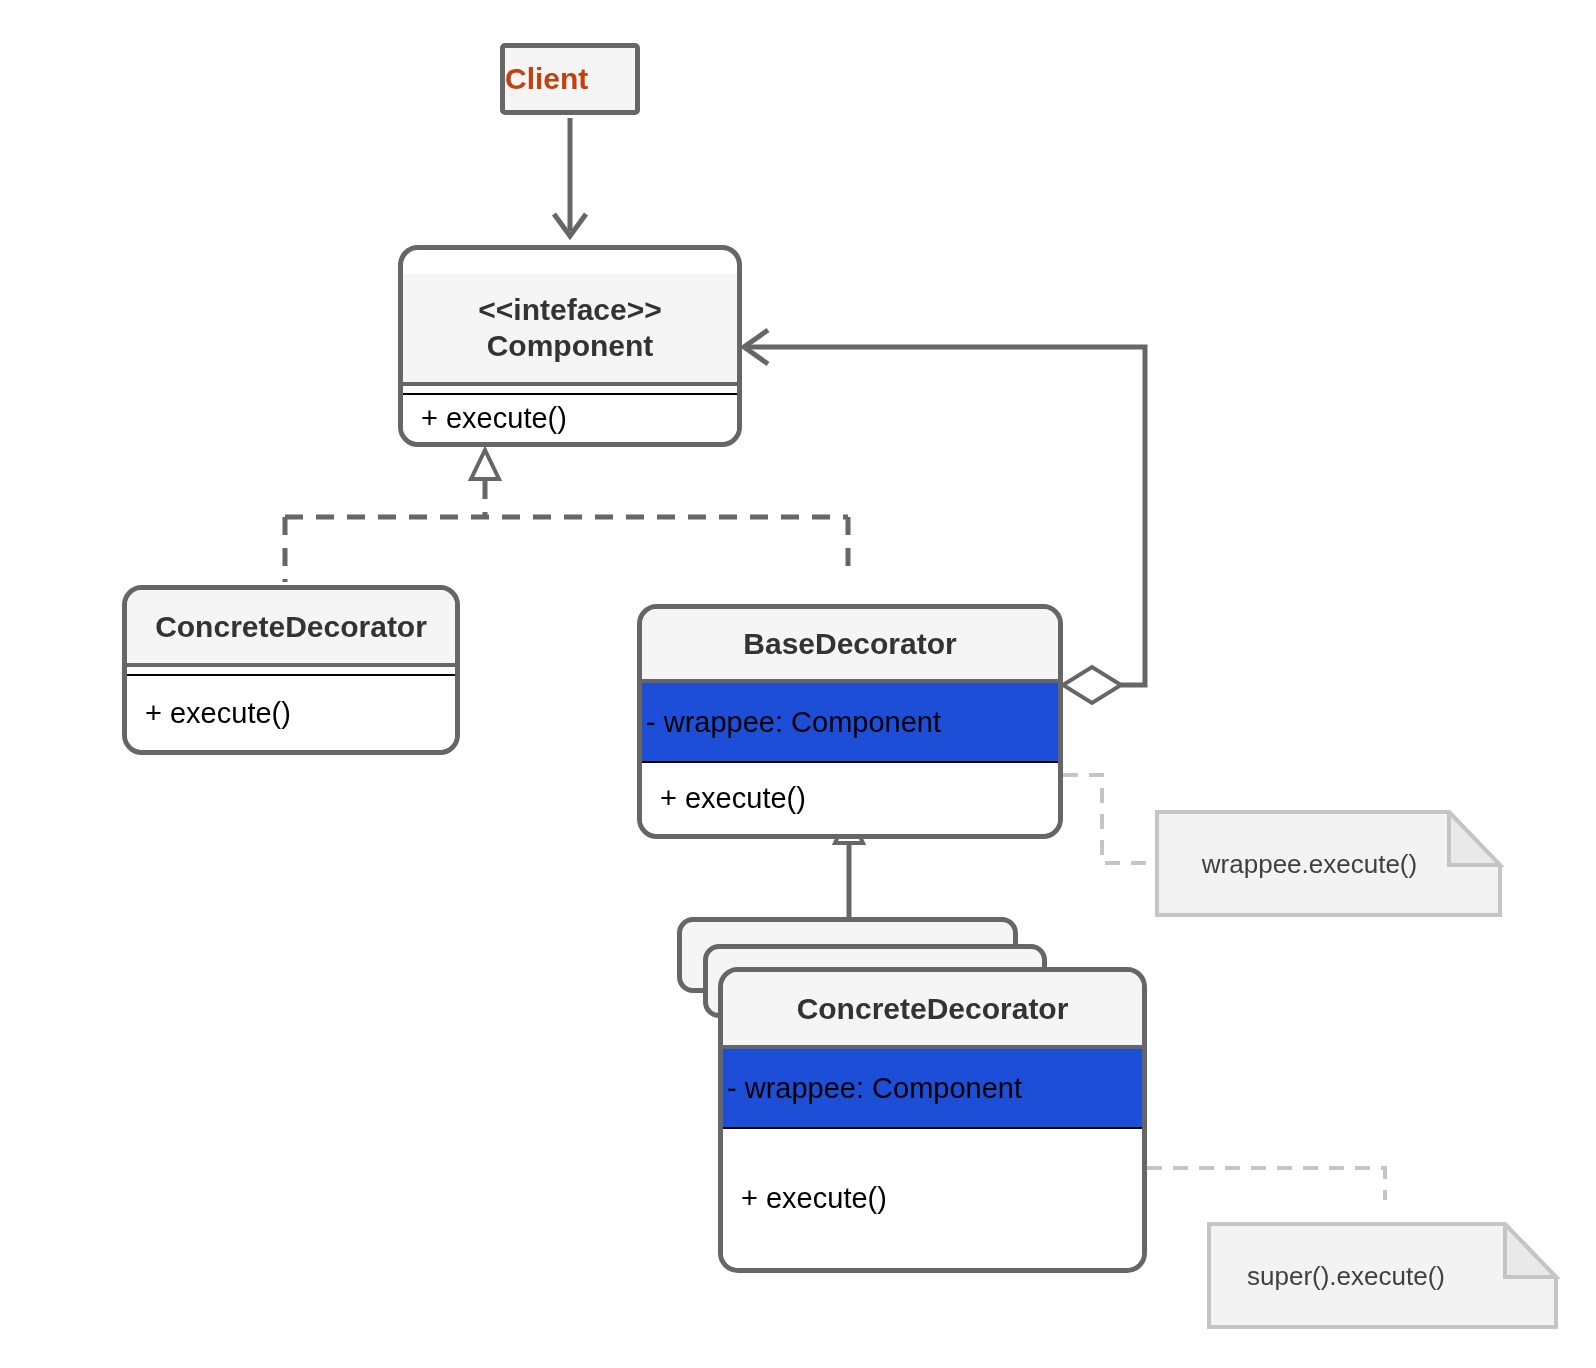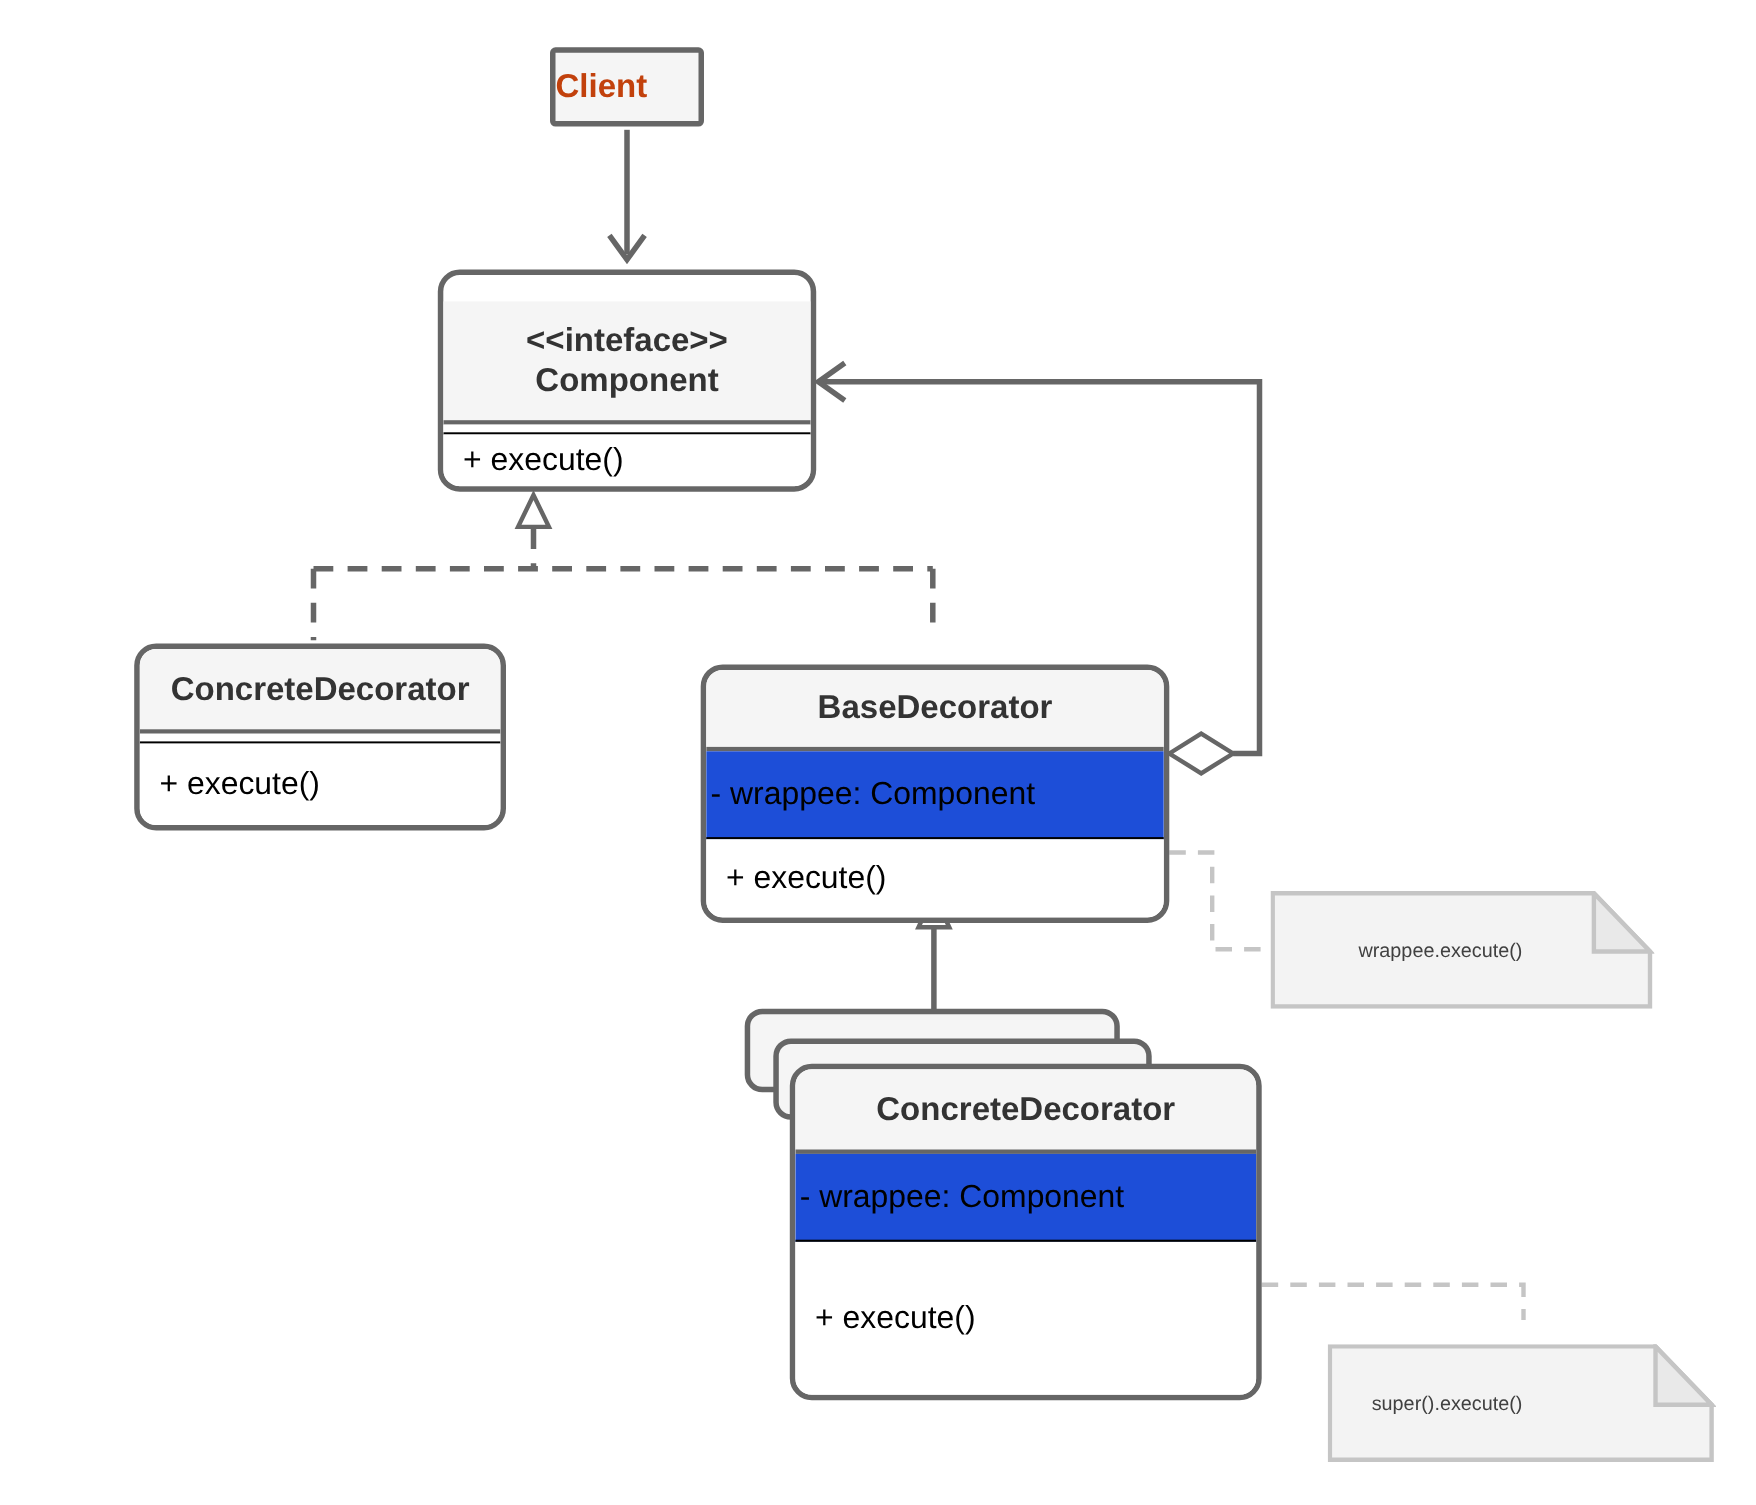--- a/index.html
+++ b/index.html
@@ -103,21 +103,21 @@
   .stack-back   { left: 677px; top: 917px; width: 341px; height: 76px; z-index: 1; }
   .stack-middle { left: 703px; top: 944px; width: 344px; height: 74px; z-index: 2; }
 
   
   .note { position: absolute; z-index: 4; }
   .note-text {
     position: absolute;
     left: 0; top: 0; right: 0; bottom: 0;
     display: flex; flex-direction: column;
     justify-content: center;
-    font-size: 18px;
+    font-size: 26px;
     color: #404040;
     line-height: 38px;
   }
   .note-text.centered { align-items: center; padding-right: 40px; }
   .note-text.left     { padding-left: 40px; }
   .note-1 { left: 1155px; top: 810px; width: 349px; height: 107px; }
   .note-2 { left: 1207px; top: 1202px; width: 353px; height: 107px; margin-top: 20px; }
 </style>
 </head>
 <body>

